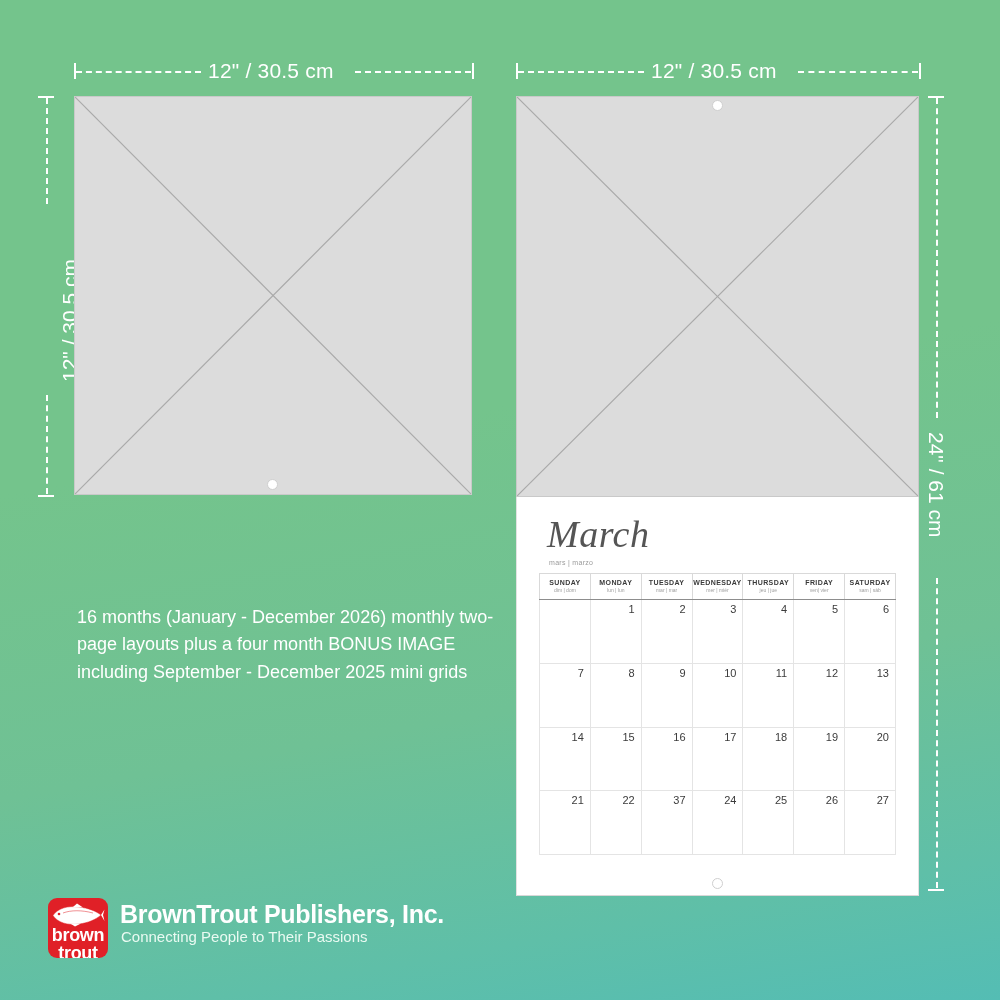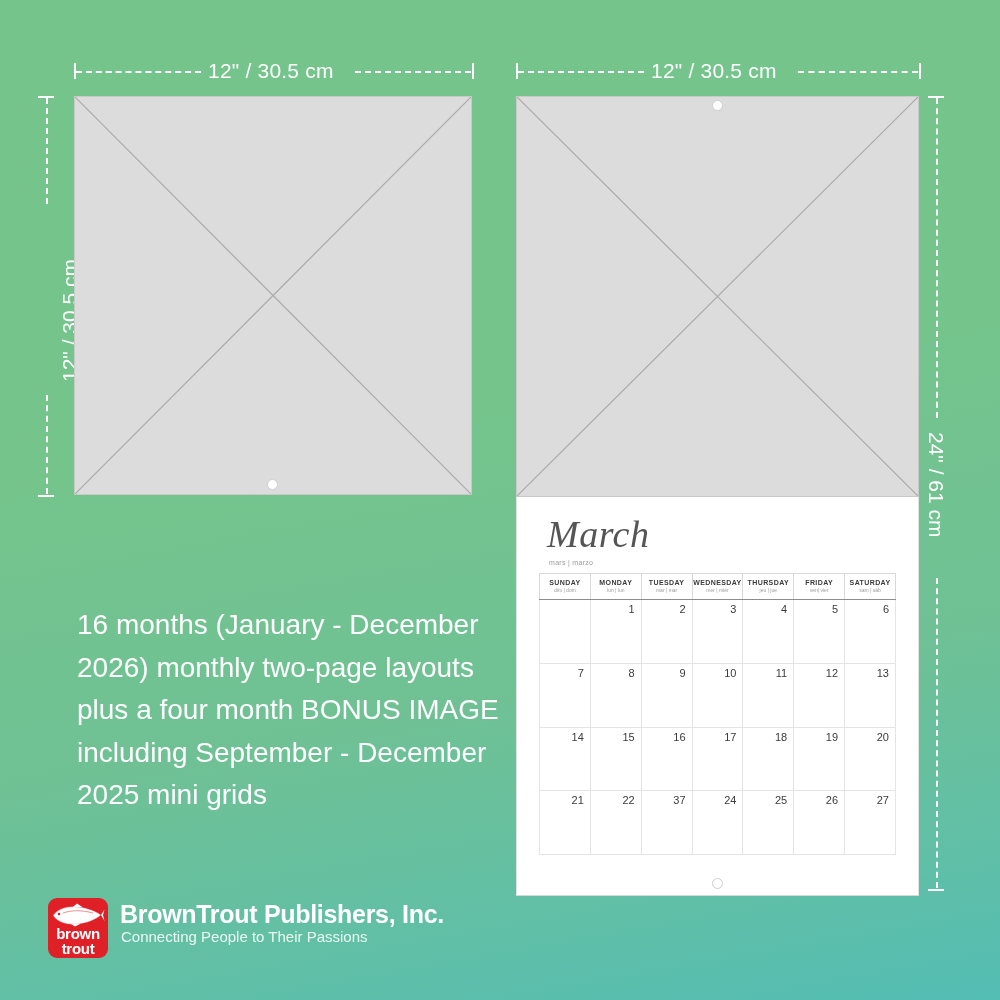--- a/index.html
+++ b/index.html
@@ -165,42 +165,42 @@
     position: absolute;
     color: #ffffff;
     font-size: 37px;
     font-weight: 500;
     letter-spacing: -0.2px;
     white-space: nowrap;
   }
   #subtitle {
     position: absolute;
     color: #ffffff;
-    font-size: 28px;
+    font-size: 18px;
     line-height: 1.52;
     font-weight: 400;
   }
 
   
   #footer { position: absolute; }
   #logo {
     position: absolute;
     left: 0; top: 0;
     width: 60px; height: 60px;
     background: #e02027;
     border-radius: 9px;
     overflow: hidden;
   }
   #logo .fish { position: absolute; left: 3px; top: 5px; width: 54px; height: 24px; }
   #logo .ltext {
     position: absolute;
     left: 0; right: 0; top: 28px;
     text-align: center;
     color: #ffffff;
-    font-size: 15px;
+    font-size: 18px;
     font-weight: bold;
     line-height: 1.02;
     letter-spacing: -0.3px;
   }
   #brand {
     position: absolute;
     left: 72px;
     top: 2px;
     color: #ffffff;
     font-size: 25px;

